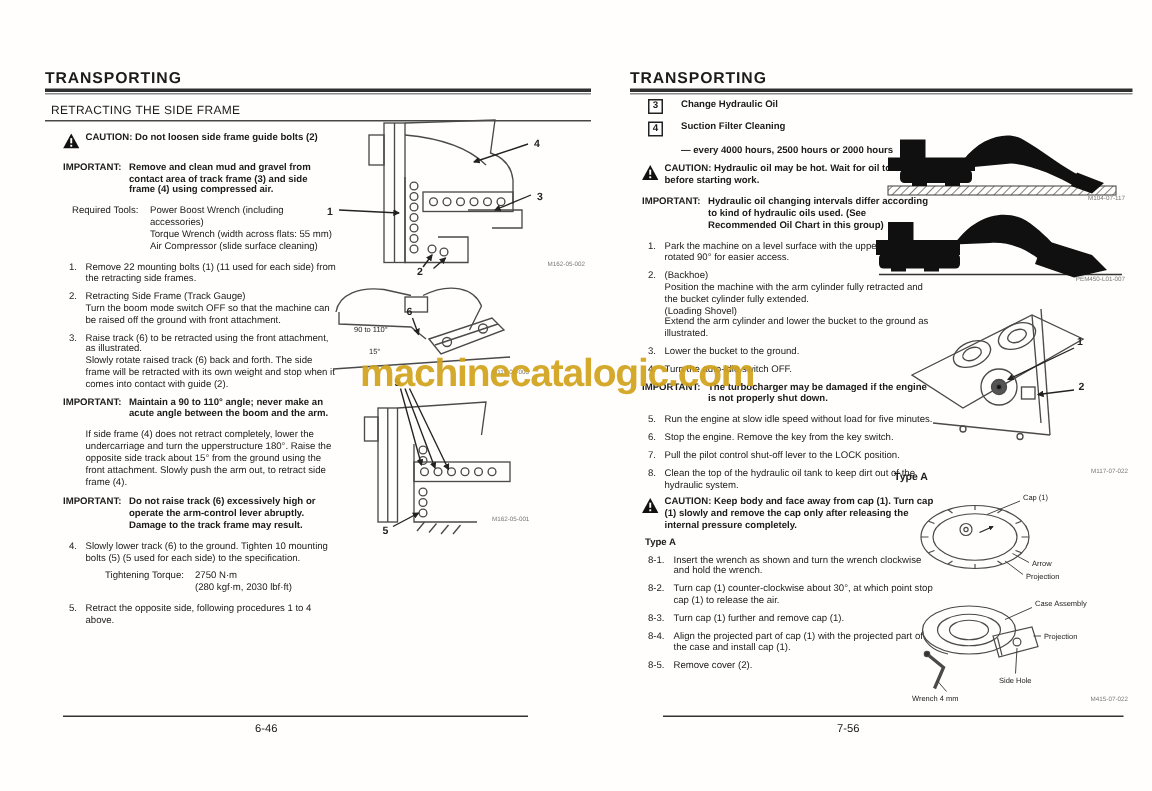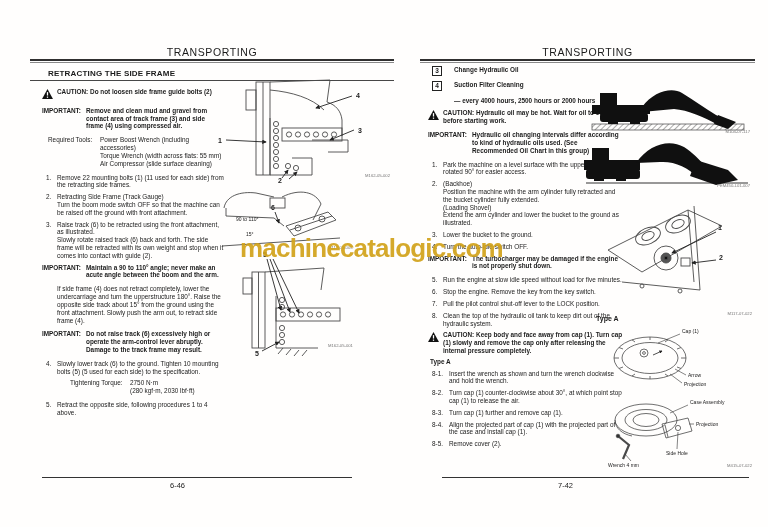--- a/index.html
+++ b/index.html
@@ -1,24 +1,24 @@
 <!DOCTYPE html>
 <html><head>
 <meta charset="utf-8">
 <style>
   *{box-sizing:border-box;margin:0;padding:0}
   html,body{width:768px;height:527px}
   body{position:relative;background:#fffefd;font-family:"Liberation Sans",sans-serif;color:#1b1b1b;overflow:hidden}
   .page{position:absolute;top:0;height:527px}
   .page.left{left:30px;width:364px}
   .page.right{left:420px;width:335px}
-  .hdr{position:absolute;top:46px;left:0;right:0;text-align:center;font-weight:normal;font-size:10.5px;letter-spacing:.6px}
+  .hdr{position:absolute;top:46px;left:0;right:0;text-align:left;font-weight:bold;font-size:10.5px;letter-spacing:.6px}
   .hrule{position:absolute;top:59px;left:0;right:0;height:4px;
          background:linear-gradient(#303030 0 55%,#fff 55% 70%,#8a8a8a 70% 100%)}
-  .sect{position:absolute;top:69px;left:18px;font-weight:bold;font-size:8px;letter-spacing:.2px}
+  .sect{position:absolute;top:69px;left:4px;font-weight:normal;font-size:8px;letter-spacing:.2px}
   .sectline{position:absolute;top:80px;left:0;right:0;height:1px;background:#474747}
   .tcol{position:absolute;font-size:6.4px;line-height:1.22}
   .left .tcol{left:12px;top:88px;width:182px}
   .right .tcol{left:8px;top:66px;width:196px}
   .caut{display:flex;gap:4px;font-weight:bold;margin-bottom:6px}
   .caut .t{flex:1;white-space:pre-line}
   .tri{flex:none;margin-top:1px}
   .imp{display:flex;font-weight:bold;margin-bottom:6px}
   .imp .lbl{flex:none;width:44px}
   .imp .t{flex:1;white-space:pre-line}
@@ -438,17 +438,17 @@
       <text class="small" x="90" y="53">Arrow</text>
       <text class="small" x="86" y="62">Projection</text>
       <text class="small" x="92" y="80">Case Assembly</text>
       <text class="small" x="98" y="102">Projection</text>
       <text class="small" x="68" y="131">Side Hole</text>
       <text class="small" x="10" y="143">Wrench 4 mm</text>
       <text class="code" x="154" y="143" text-anchor="end">M415-07-022</text>
     </svg>
 
     <div class="frule"></div>
-    <div class="pgnum">7-42</div>
+    <div class="pgnum">7-56</div>
   </section>
 
   <div class="watermark">machinecatalogic.com</div>
 </div>
 
 </body></html>

